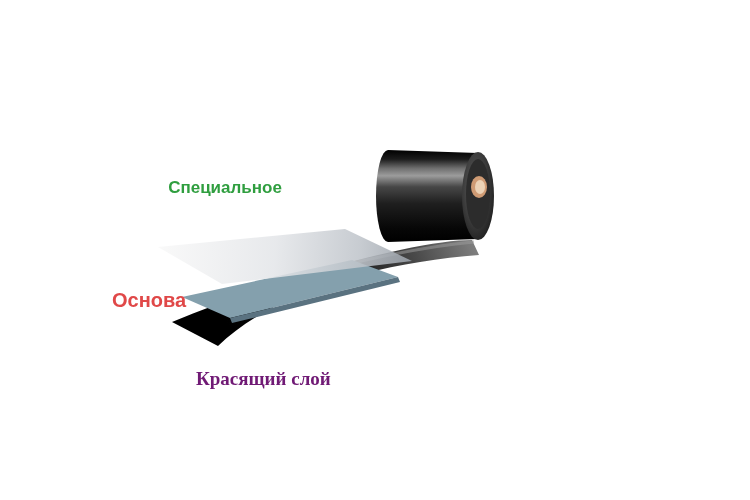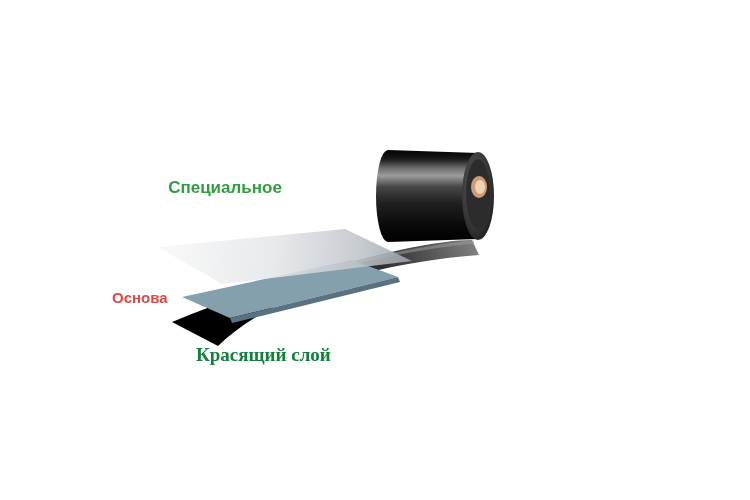--- a/index.html
+++ b/index.html
@@ -20,27 +20,27 @@
   .label-coating {
     left: 148px; top: 177px;
     width: 154px;
     text-align: center;
     font-size: 17px;
     line-height: 21px;
     color: #2f9e3f;
   }
   .label-base {
     left: 112px; top: 289px;
-    font-size: 15px;
+    font-size: 20px;
     color: #e04848;
   }
   .label-ink {
-    left: 196px; top: 344px;
+    left: 196px; top: 368px;
     font-size: 19px;
-    color: #15803d;
+    color: #701a75;
     font-family: "Liberation Serif", serif;
   }
 </style>
 </head>
 <body>
 
 <div class="stage">
 
   <svg width="750" height="500" viewBox="0 0 750 500">
     <defs>

